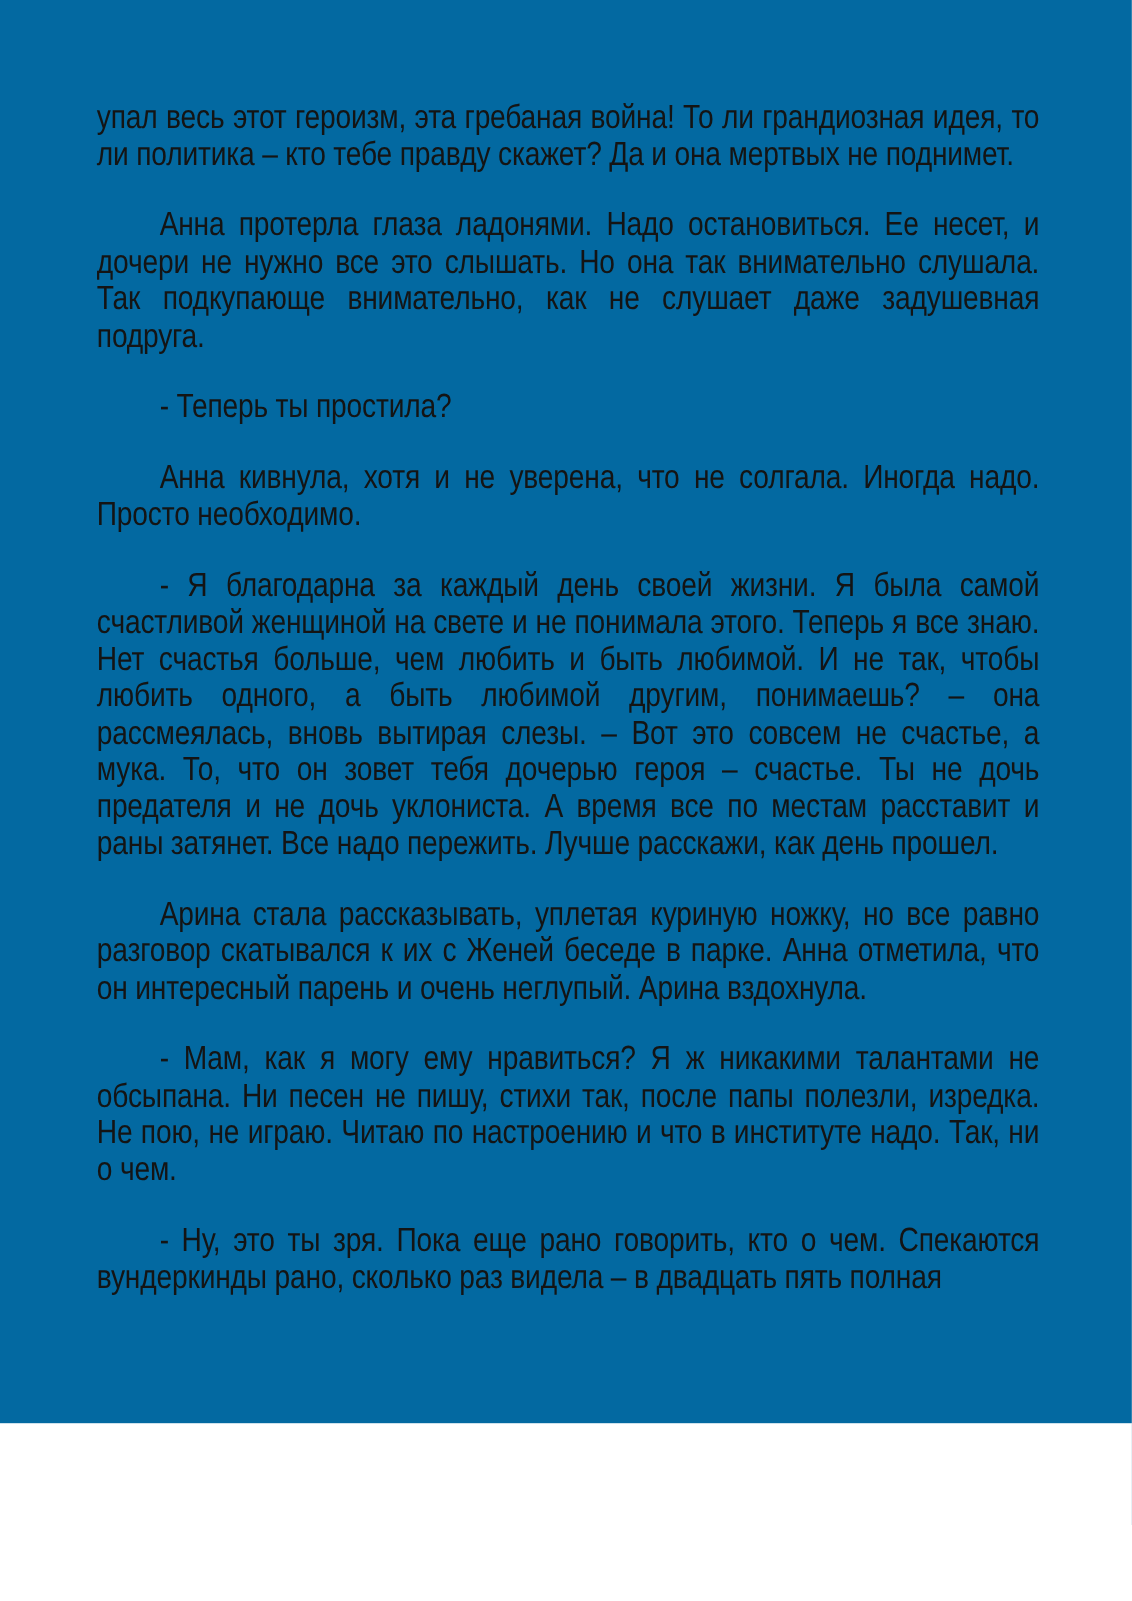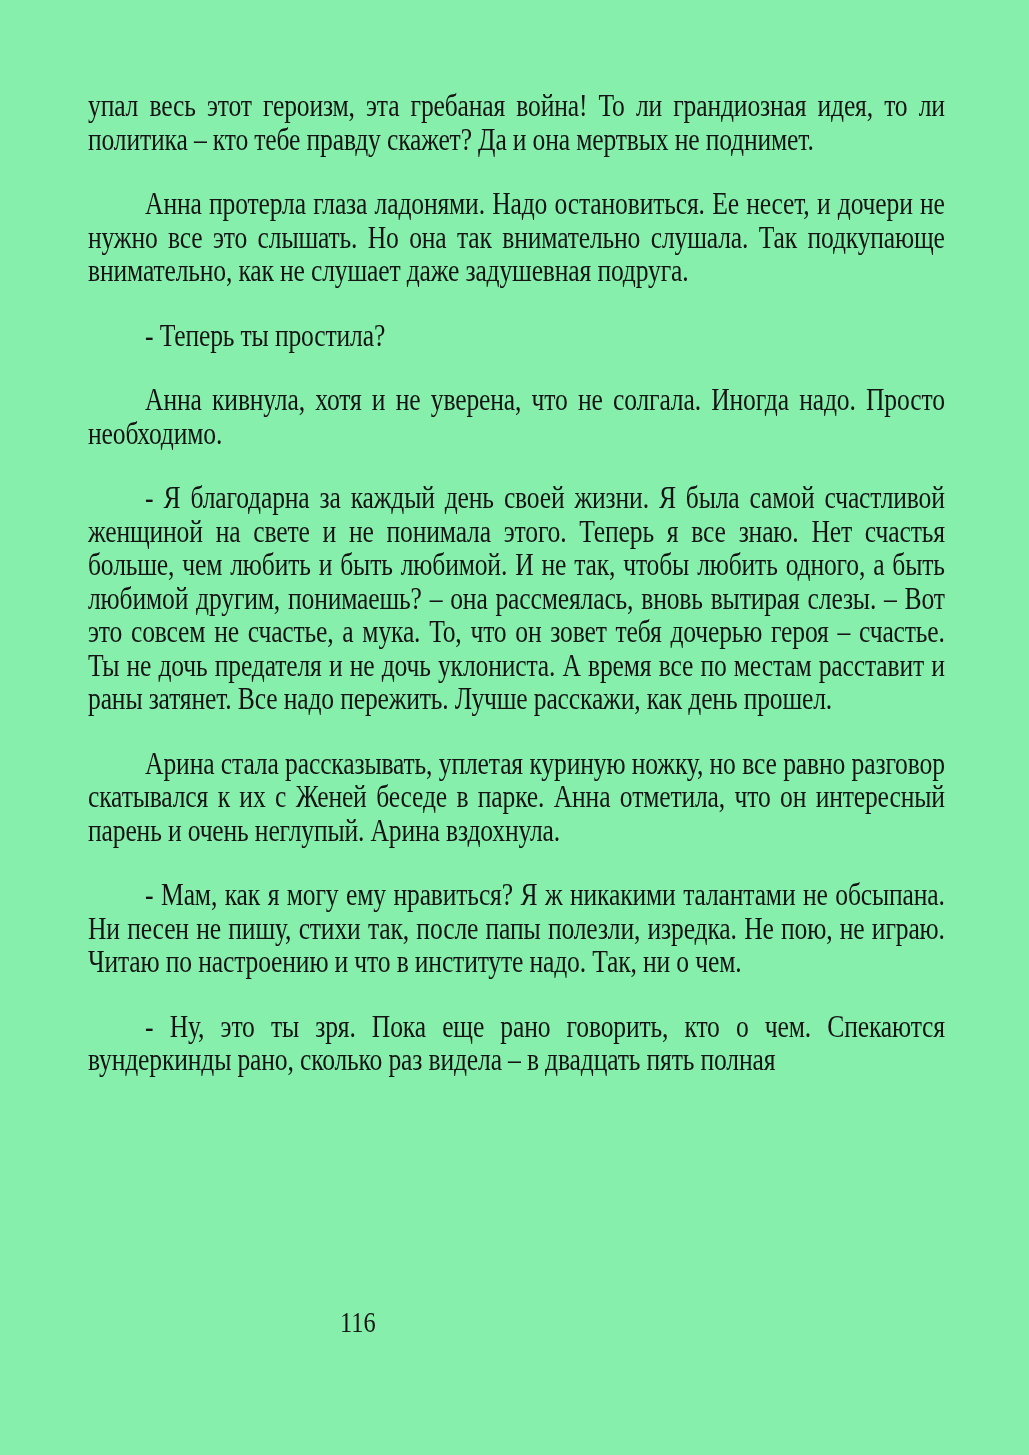--- a/index.html
+++ b/index.html
@@ -3,24 +3,24 @@
 <meta charset="utf-8">
 <style>
   html, body {
     margin: 0;
     padding: 0;
     background: #ffffff;
   }
   .page {
     position: relative;
     width: 1029px;
-    height: 1455px;
-    background: #86efac;
+    height: 1294px;
+    background: #0369a1;
     overflow: hidden;
-    font-family: Liberation Serif, serif;
+    font-family: Liberation Sans, sans-serif;
     color: #141414;
   }
   
   .text-block {
     position: absolute;
     left: 88px;
     top: 90px;
     width: 1020px;
     transform: scaleX(0.84);
     transform-origin: 0 0;

